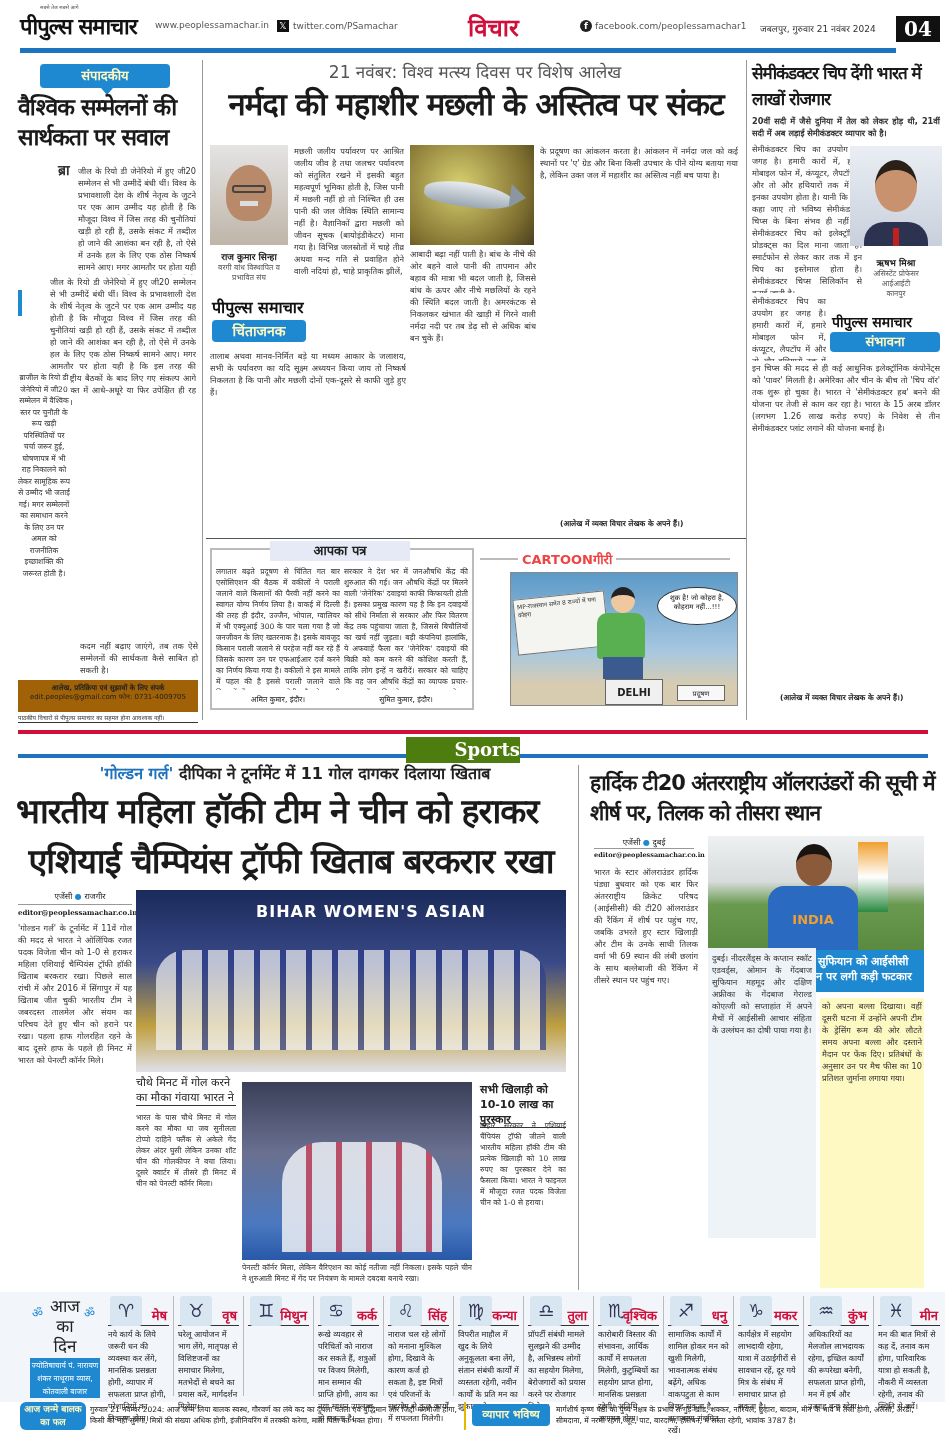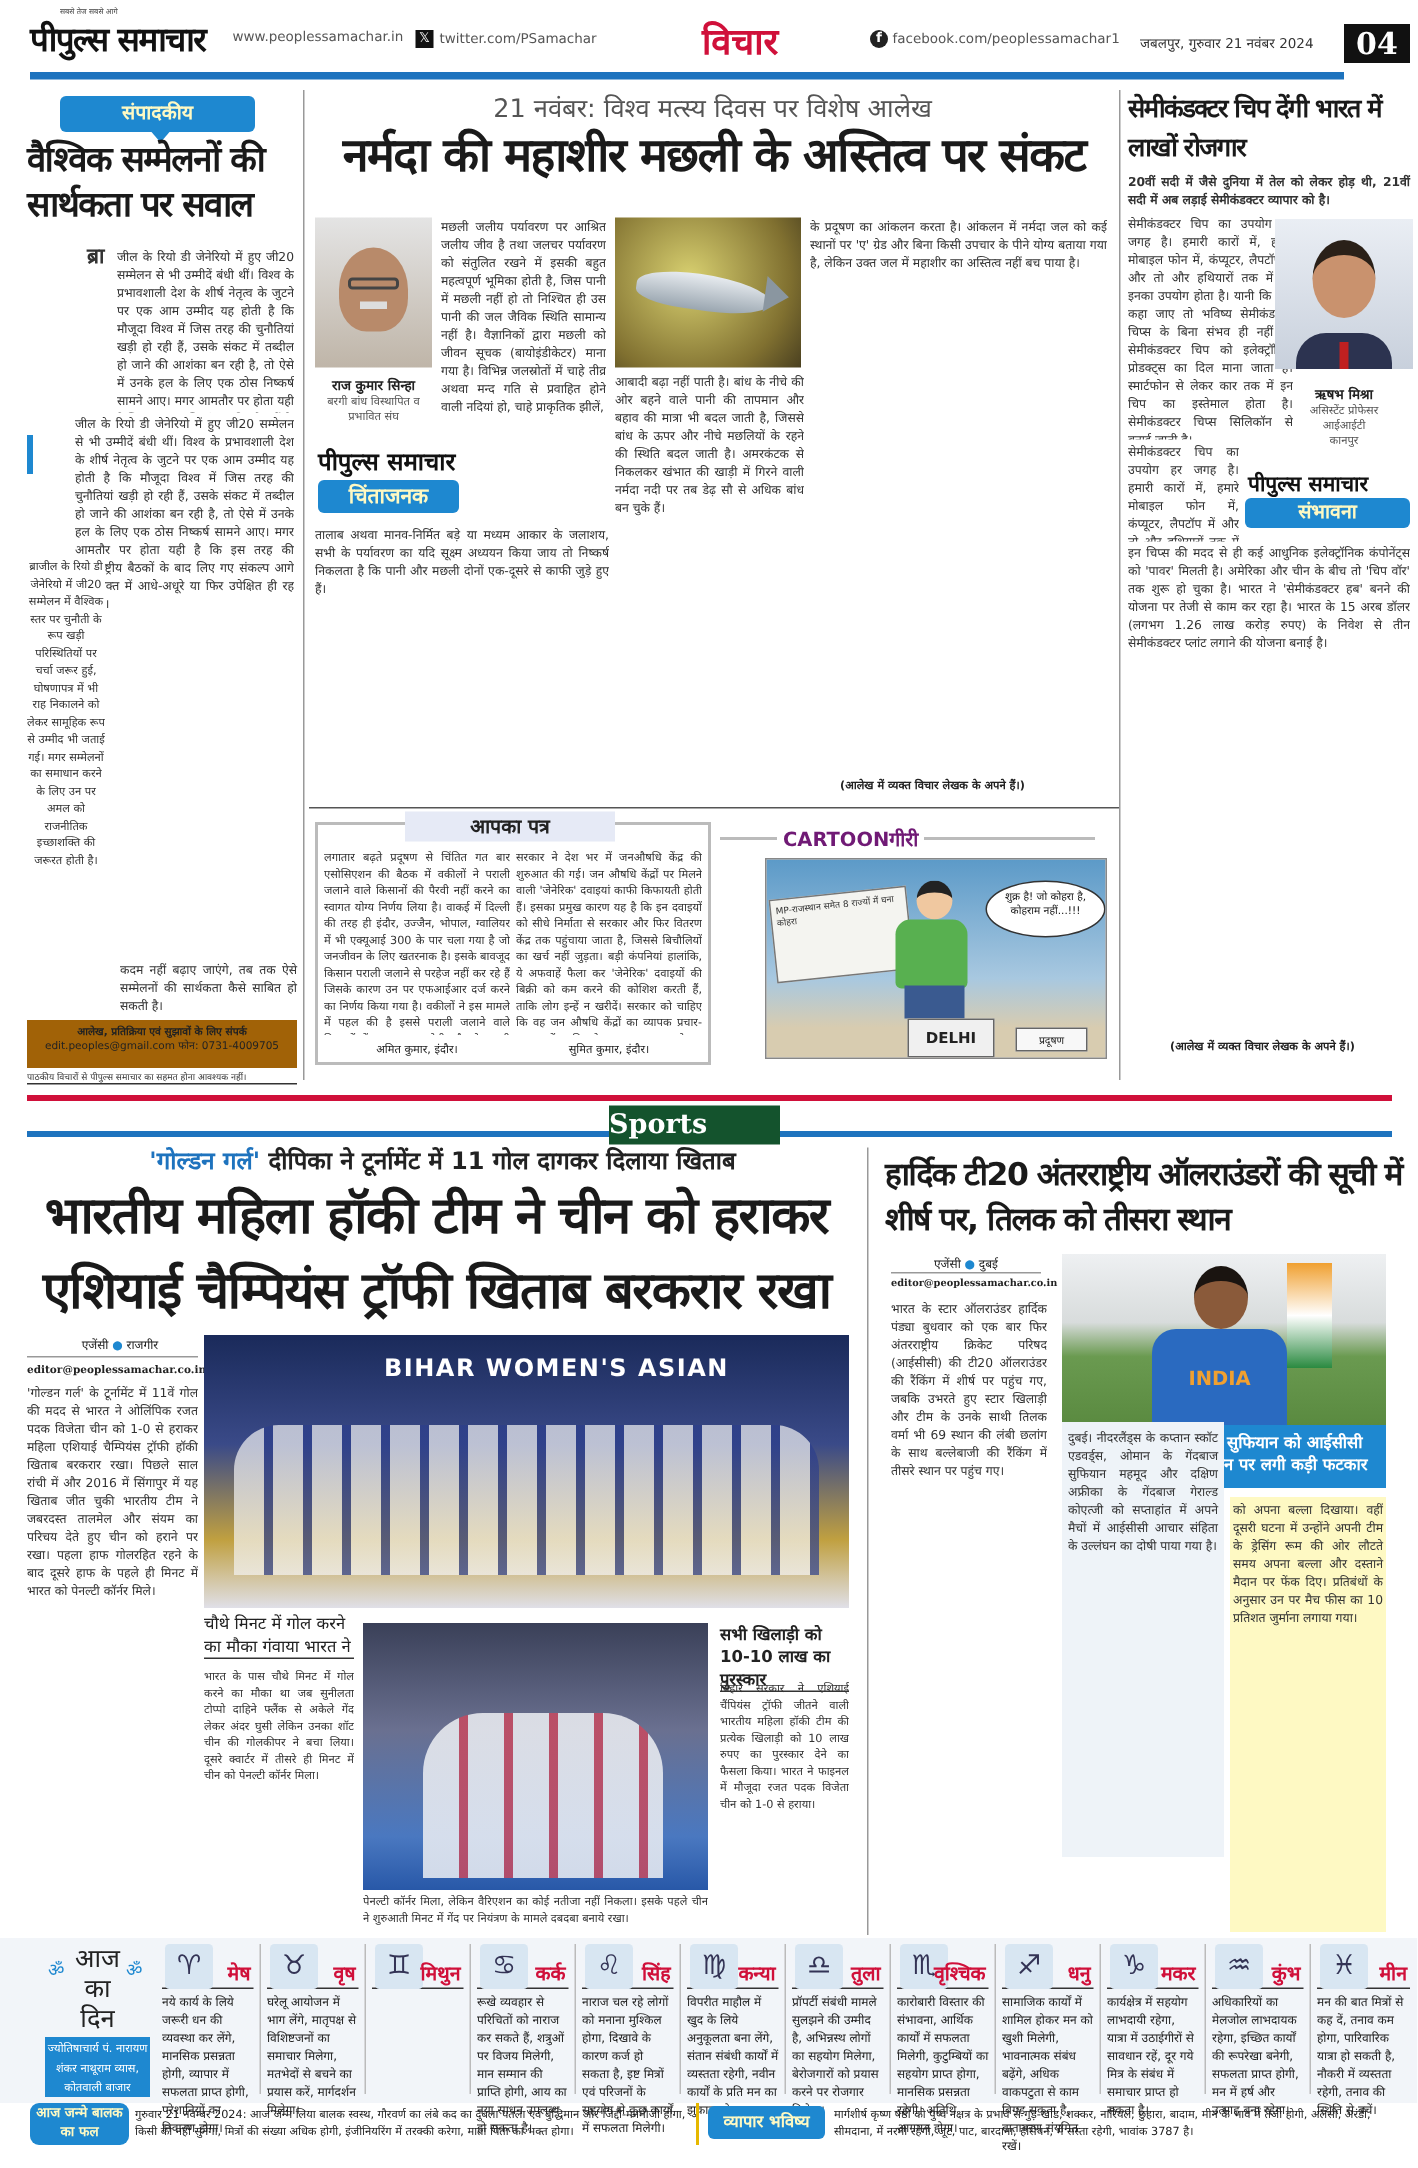--- a/index.html
+++ b/index.html
@@ -16,21 +16,21 @@
   .pageno{left:896px;top:16px;width:44px;height:26px;background:#111;color:#fff;font-size:20px;font-weight:bold;text-align:center;line-height:26px;font-family:"DejaVu Serif",serif}
   .blue-rule{left:20px;top:48px;width:876px;height:5px;background:#1e73be}
   .pill{background:#1e88d0;color:#fef9c3;border-radius:4px;text-align:center;font-weight:bold}
   .col-text{font-size:8.2px;line-height:12px;color:#333;text-align:justify}
   .headline{font-weight:bold;color:#1a1a1a;letter-spacing:-1px}
   .vrule{width:1px;background:#999}
   .hrule{height:1px;background:#999}
   .photo{background:linear-gradient(135deg,#8a8070,#c8bca8);overflow:hidden}
   .red-rule{left:18px;top:730px;width:910px;height:4px;background:#d0103a}
   .blue-rule2{left:18px;top:754px;width:910px;height:4px;background:#1e73be}
-  .sports-tag{left:406px;top:737px;width:114px;height:26px;background:#14532d;color:#fff;font-family:"DejaVu Serif",serif;font-weight:bold;font-size:18px;text-align:left;line-height:26px}
+  .sports-tag{left:406px;top:737px;width:114px;height:26px;background:#4d7c0f;color:#fff;font-family:"DejaVu Serif",serif;font-weight:bold;font-size:18px;text-align:right;line-height:26px}
   .rashi{border-right:1px solid #bbb;padding:0 4px}
   .rashi-head{height:30px;position:relative;border-bottom:1px solid #333}
   .rashi-name{position:absolute;right:2px;bottom:1px;font-size:13px;font-weight:bold;color:#d0103a}
   .rashi-icon{position:absolute;left:2px;top:0;width:32px;height:30px;background:#d8e6f2;border-radius:3px;color:#335;font-size:18px;text-align:center;line-height:30px}
   .rashi-text{font-size:8px;line-height:12px;color:#222;margin-top:3px}
 </style>
 </head>
 <body>
 
 <div class="abs masthead">
@@ -109,40 +109,40 @@
 <div class="abs" style="left:780px;top:692px;font-size:7.5px;font-weight:bold">(आलेख में व्यक्त विचार लेखक के अपने हैं।)</div>
 
 <div class="abs" style="left:210px;top:548px;width:264px;height:162px;border:2px solid #bbb"></div>
 <div class="abs" style="left:270px;top:541px;width:140px;height:20px;background:#e6eaf6;text-align:center;font-size:13px;font-weight:bold">आपका पत्र</div>
 <div class="abs col-text" style="left:216px;top:566px;width:124px;height:124px;overflow:hidden;font-size:7.5px;line-height:11px">लगातार बढ़ते प्रदूषण से चिंतित गत बार एसोसिएशन की बैठक में वकीलों ने पराली जलाने वाले किसानों की पैरवी नहीं करने का स्वागत योग्य निर्णय लिया है। वाकई में दिल्ली की तरह ही इंदौर, उज्जैन, भोपाल, ग्वालियर में भी एक्यूआई 300 के पार चला गया है जो जनजीवन के लिए खतरनाक है। इसके बावजूद किसान पराली जलाने से परहेज नहीं कर रहे हैं जिसके कारण उन पर एफआईआर दर्ज करने का निर्णय किया गया है। वकीलों ने इस मामले में पहल की है इससे पराली जलाने वाले किसानों में कुछ धमक रहेगी और वे पराली जलाकर प्रदूषण को दूषित नहीं करेंगे।</div>
 <div class="abs" style="left:216px;top:694px;width:124px;text-align:center;font-size:7.5px">अमित कुमार, इंदौर।</div>
 <div class="abs col-text" style="left:344px;top:566px;width:124px;height:124px;overflow:hidden;font-size:7.5px;line-height:11px">सरकार ने देश भर में जनऔषधि केंद्र की शुरुआत की गई। जन औषधि केंद्रों पर मिलने वाली 'जेनेरिक' दवाइयां काफी किफायती होती हैं। इसका प्रमुख कारण यह है कि इन दवाइयों को सीधे निर्माता से सरकार और फिर वितरण केंद्र तक पहुंचाया जाता है, जिससे बिचौलियों का खर्च नहीं जुड़ता। बड़ी कंपनियां हालांकि, ये अफवाहें फैला कर 'जेनेरिक' दवाइयों की बिक्री को कम करने की कोशिश करती हैं, ताकि लोग इन्हें न खरीदें। सरकार को चाहिए कि वह जन औषधि केंद्रों का व्यापक प्रचार-प्रसार करें, ताकि लोग इसका ज्यादा इस्तेमाल करें।</div>
 <div class="abs" style="left:344px;top:694px;width:124px;text-align:center;font-size:7.5px">सुमित कुमार, इंदौर।</div>
 
 <div class="abs" style="left:480px;top:558px;width:250px;height:2px;background:#bbb"></div>
-<div class="abs" style="left:518px;top:550px;padding:0 4px;background:#fff;font-size:13px;font-weight:bold;color:#701a75;font-family:'DejaVu Sans',sans-serif">CARTOONगीरी</div>
+<div class="abs" style="left:518px;top:550px;padding:0 4px;background:#fff;font-size:13px;font-weight:bold;color:#ef4444;font-family:'DejaVu Sans',sans-serif">CARTOONगीरी</div>
 <div class="abs" style="left:510px;top:572px;width:228px;height:134px;background:linear-gradient(#5c9ac8,#a8c8e0 60%,#d8ccb0 85%);border:1px solid #888;overflow:hidden">
   <div style="position:absolute;left:4px;top:22px;width:92px;height:56px;background:#f4f4f0;border:1px solid #777;transform:rotate(-6deg);font-size:6px;padding:3px;color:#333">MP-राजस्थान समेत 8 राज्यों में घना कोहरा</div>
   <div style="position:absolute;left:100px;top:14px;width:24px;height:26px;border-radius:50%;background:#f0c8a0;border-top:8px solid #222"></div>
   <div style="position:absolute;left:86px;top:40px;width:48px;height:46px;background:#58b050;border-radius:10px 10px 4px 4px"></div>
   <div style="position:absolute;left:92px;top:84px;width:40px;height:22px;background:#3a5a90"></div>
   <div style="position:absolute;left:146px;top:14px;width:80px;height:38px;background:#fff;border:1px solid #333;border-radius:50%;font-size:7px;text-align:center;padding:6px 4px;line-height:9px;color:#111">शुक्र है! जो कोहरा है, कोहराम नहीं...!!!</div>
   <div style="position:absolute;left:94px;top:106px;width:58px;height:26px;background:#f0f0f0;border:1px solid #666;font-size:10px;font-weight:bold;text-align:center;line-height:26px;color:#222">DELHI</div>
   <div style="position:absolute;left:166px;top:112px;width:48px;height:16px;background:#f8f8f8;border:1px solid #666;font-size:7px;text-align:center;line-height:16px">प्रदूषण</div>
 </div>
 
 <div class="abs red-rule"></div>
 <div class="abs blue-rule2"></div>
 <div class="abs sports-tag">Sports</div>
 
 <div class="abs" style="left:30px;top:762px;width:530px;font-size:16px;font-weight:bold;color:#222;text-align:center">
   <span style="color:#1e73be">'गोल्डन गर्ल'</span>
   <span>दीपिका ने टूर्नामेंट में 11 गोल दागकर दिलाया खिताब</span>
 </div>
-<div class="abs headline" style="left:16px;top:788px;width:550px;font-size:34px;line-height:46px;text-align:center">भारतीय महिला हॉकी टीम ने चीन को हराकर</div>
+<div class="abs headline" style="left:16px;top:788px;width:550px;font-size:34px;line-height:46px;text-align:left">भारतीय महिला हॉकी टीम ने चीन को हराकर</div>
 <div class="abs headline" style="left:16px;top:838px;width:550px;font-size:34px;line-height:46px;text-align:center">एशियाई चैम्पियंस ट्रॉफी खिताब बरकरार रखा</div>
 <div class="abs" style="left:30px;top:890px;width:100px;text-align:center;font-size:8px">
   <span>एजेंसी</span>
   <span style="color:#1e88d0">●</span>
   <span>राजगीर</span>
 </div>
 <div class="abs hrule" style="left:18px;top:904px;width:114px"></div>
 <div class="abs" style="left:18px;top:908px;font-size:7px;font-weight:bold;font-family:'DejaVu Serif',serif">editor@peoplessamachar.co.in</div>
 <div class="abs col-text" style="left:18px;top:922px;width:114px;height:355px;overflow:hidden">'गोल्डन गर्ल' के टूर्नामेंट में 11वें गोल की मदद से भारत ने ओलिंपिक रजत पदक विजेता चीन को 1-0 से हराकर महिला एशियाई चैम्पियंस ट्रॉफी हॉकी खिताब बरकरार रखा। पिछले साल रांची में और 2016 में सिंगापुर में यह खिताब जीत चुकी भारतीय टीम ने जबरदस्त तालमेल और संयम का परिचय देते हुए चीन को हराने पर रखा। पहला हाफ गोलरहित रहने के बाद दूसरे हाफ के पहले ही मिनट में भारत को पेनल्टी कॉर्नर मिले।</div>
 

